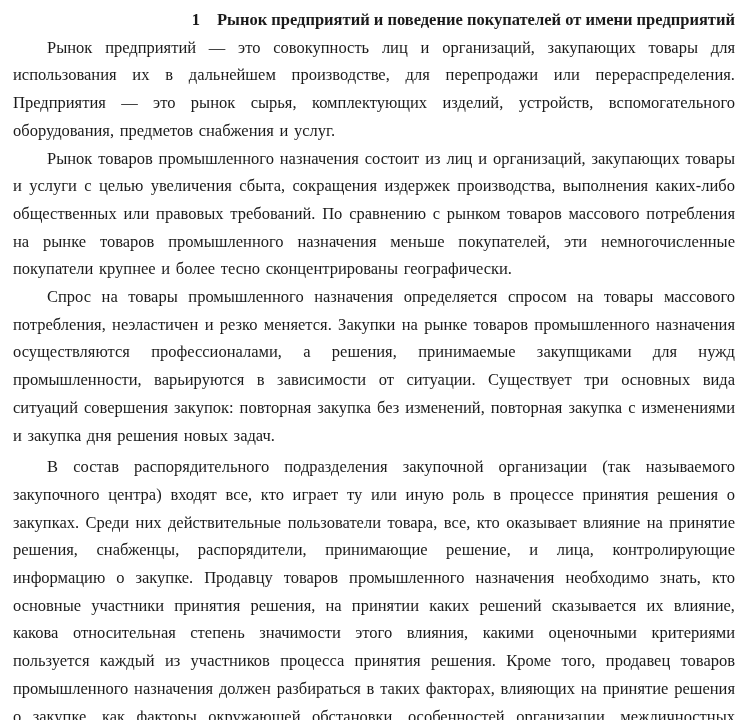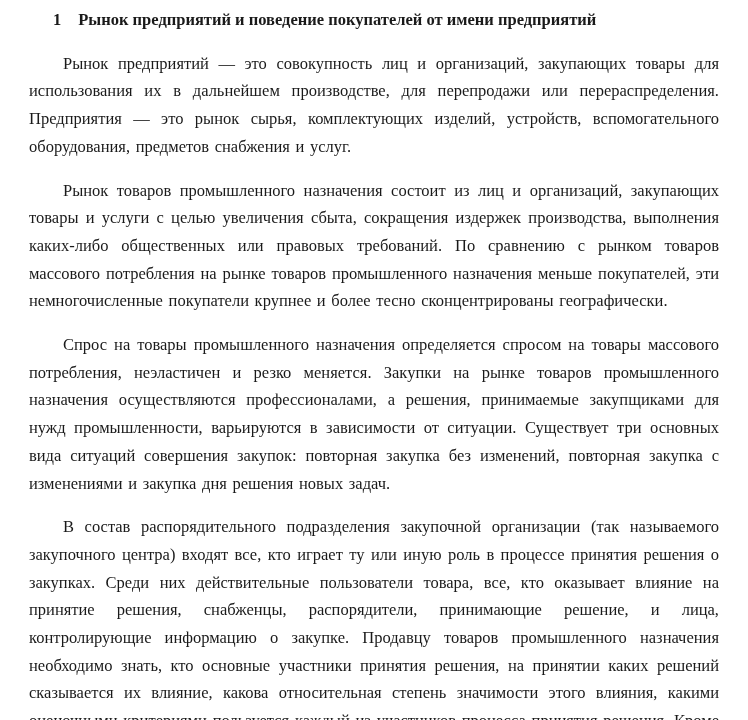--- a/index.html
+++ b/index.html
@@ -15,29 +15,29 @@
     overflow: hidden;
     box-sizing: border-box;
     padding: 6px 13px 0 13px;
     font-family: "Liberation Serif", "DejaVu Serif", serif;
     color: #1a1a1a;
   }
   .heading {
     font-size: 16.5px;
     font-weight: bold;
     line-height: 27.7px;
-    text-align: left;
+    text-align: right;
     text-indent: 40px;
     white-space: nowrap;
   }
   .heading .num {
     margin-right: 17px;
   }
   .body-text p {
-    margin: 16px;
+    margin: 0;
     font-size: 16.5px;
     line-height: 27.7px;
     text-align: justify;
     text-indent: 34px;
     word-spacing: 1.5px;
   }
   .body-text p.para-gap {
     margin-top: 4px;
   }
   

